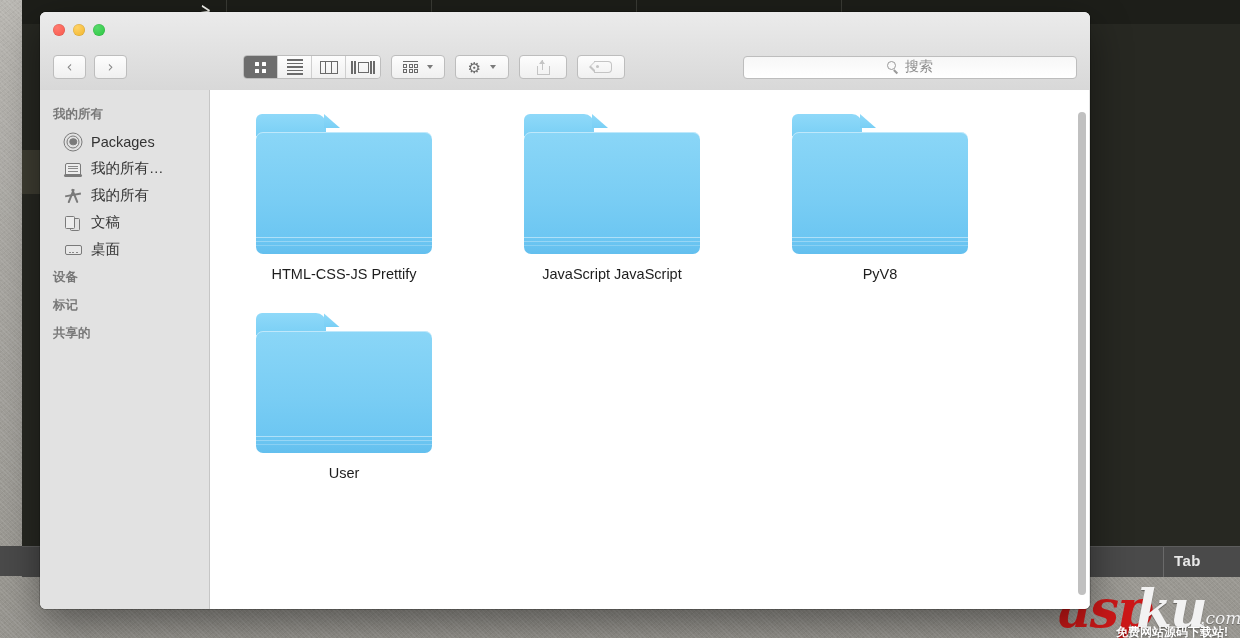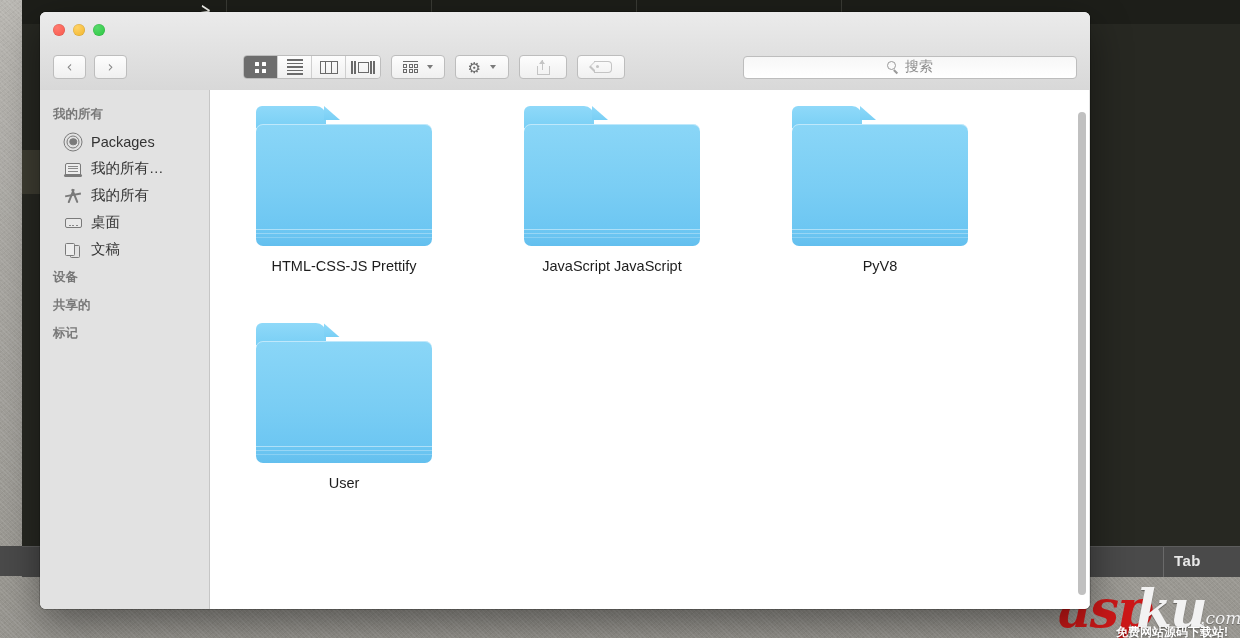--- a/index.html
+++ b/index.html
@@ -547,22 +547,22 @@
 
   .content {
     flex: 1;
     background: #ffffff;
     position: relative;
     overflow: hidden;
   }
   .icon-grid {
     display: grid;
     grid-template-columns: repeat(3, 268px);
-    padding: 16px 0 0 0;
-    row-gap: 48px;
+    padding: 24px 0 0 0;
+    row-gap: 30px;
   }
   .file-cell {
     width: 268px;
     display: flex;
     flex-direction: column;
     align-items: center;
   }
   .folder {
     width: 176px;
     height: 140px;
@@ -796,46 +796,46 @@
         <div class="sb-item">
           <span class="sb-ico ico-apps">
             <span class="a1"></span>
               <span class="a2"></span>
               <span class="cross"></span>
           </span>
           <span>我的所有</span>
         </div>
 
         <div class="sb-item">
-          <span class="sb-ico ico-desk">
-            <span class="scr"></span>
-            <span class="dots">
-                <i></i>
-                <i></i>
-                <i></i>
-              </span>
-          </span>
-          <span>桌面</span>
-        </div>
-
-        <div class="sb-item">
           <span class="sb-ico ico-docs">
             <span class="p p2"></span>
               <span class="p p1"></span>
           </span>
           <span>文稿</span>
         </div>
 
+        <div class="sb-item">
+          <span class="sb-ico ico-desk">
+            <span class="scr"></span>
+            <span class="dots">
+                <i></i>
+                <i></i>
+                <i></i>
+              </span>
+          </span>
+          <span>桌面</span>
+        </div>
+
 
         <div class="sb-group">设备</div>
 
 
+        <div class="sb-group">标记</div>
+
         <div class="sb-group">共享的</div>
-
-        <div class="sb-group">标记</div>
       </div>
 
       <div class="content">
         <div class="icon-grid">
 
           <div class="file-cell">
             <div class="folder">
               <div class="tab"></div>
               <div class="front">
                   <span class="stripe s1"></span>

